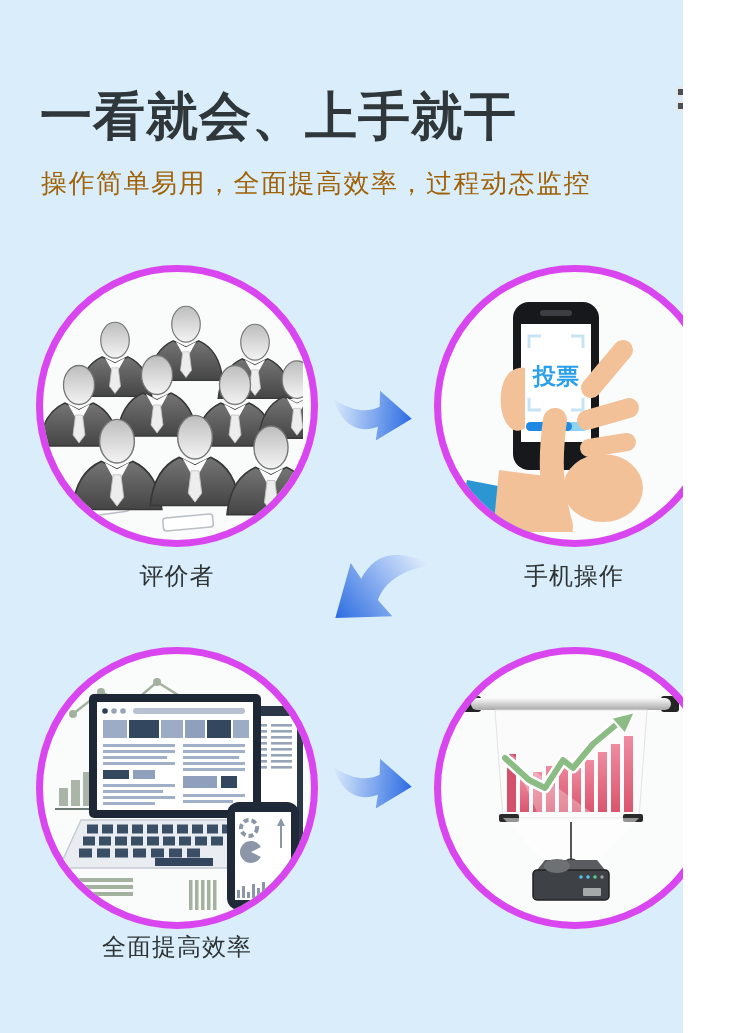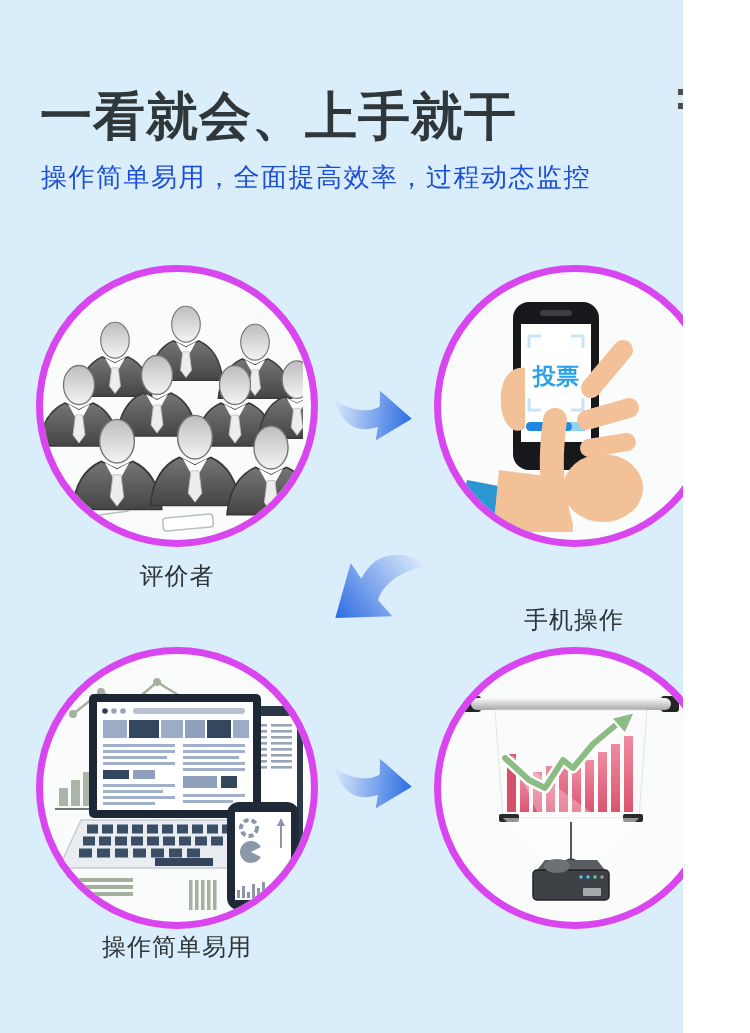--- a/index.html
+++ b/index.html
@@ -7,22 +7,22 @@
     position:relative;width:683px;height:1033px;overflow:hidden;
     background:#d9eefa;
     font-family:"Liberation Sans","DejaVu Sans",sans-serif;
   }
   .title{
     position:absolute;left:40px;top:82px;width:620px;
     font-size:52px;font-weight:800;color:#30373a;letter-spacing:1px;
     white-space:nowrap;
   }
   .subtitle{
-    position:absolute;left:41px;top:160px;width:640px;
-    font-size:26px;font-weight:500;color:#1d4ed8;letter-spacing:1.5px;
+    position:absolute;left:41px;top:166px;width:640px;
+    font-size:26px;font-weight:500;color:#a16207;letter-spacing:1.5px;
     white-space:nowrap;
   }
   .menu-icon{position:absolute;left:676px;top:87px;width:34px;}
   .menu-icon .bar{
     height:6px;background:#4a5054;border:2px solid rgba(255,255,255,.85);
     border-radius:2px;margin-bottom:4px;
   }
   .circle{
     position:absolute;width:282px;height:282px;box-sizing:border-box;
     border:7px solid #d946ef;border-radius:50%;
@@ -31,21 +31,21 @@
   .circle svg{display:block;width:260px;height:260px;}
   .c1{left:36px;top:265px;}
   .c2{left:434px;top:265px;}
   .c3{left:36px;top:647px;}
   .c4{left:434px;top:647px;}
   .step-label{
     position:absolute;width:300px;text-align:center;white-space:nowrap;
     font-size:24px;font-weight:500;color:#2e3336;letter-spacing:1px;
   }
   .l1{left:27px;top:560px;}
-  .l2{left:424px;top:560px;margin-top:44px;}
+  .l2{left:424px;top:560px;}
   .l3{left:27px;top:931px;}
   .l4{left:424px;top:931px;}
   .arrow{position:absolute;}
   .a1{left:326px;top:384px;}
   .a2{left:324px;top:521px;}
   .a3{left:326px;top:751px;}
 </style>
 </head>
 <body>
 
@@ -337,15 +337,15 @@
           <stop offset="1" stop-color="#2c6ce2"></stop>
     </linearGradient>
       </defs>
     <g transform="rotate(5 44 30)">
       <path d="M52,6 L86,31 L52,56 L53,42 C36,50 18,46 6,18 C24,28 40,30 53,22 Z" fill="url(#ag3)"></path>
     </g>
   </svg>
 
   <div class="step-label l1">评价者</div>
   <div class="step-label l2">手机操作</div>
-  <div class="step-label l3">操作简单易用</div>
+  <div class="step-label l3">全面提高效率</div>
 
 </div>
 
 </body></html>

